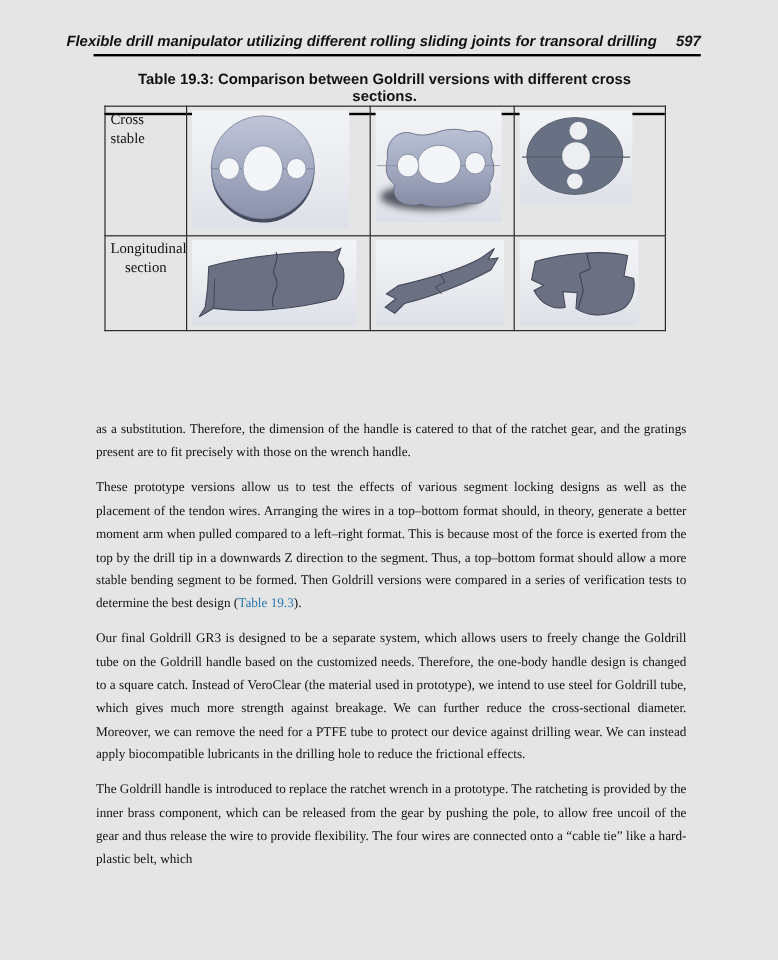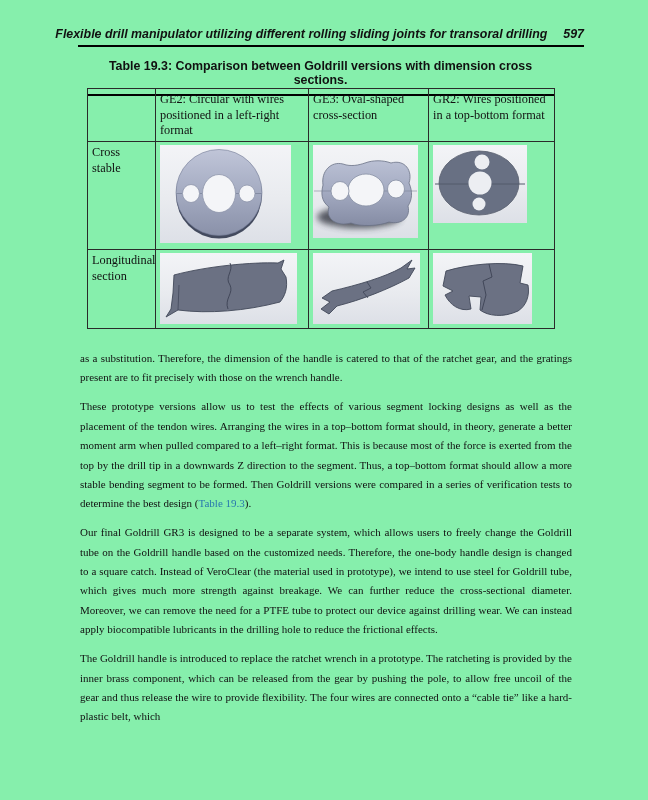--- a/index.html
+++ b/index.html
@@ -1,18 +1,18 @@
 <!DOCTYPE html>
 <html><head>
 <meta charset="utf-8">
 <style>
   * { margin:0; padding:0; box-sizing:border-box; }
   html,body { background:#ffffff; }
   .page {
-    position:relative; width:648px; height:800px; background:#86efac;
+    position:relative; width:648px; height:800px; background:#e5e5e5;
     font-family:"Liberation Serif", serif; color:#111;
     overflow:hidden;
   }
   
   .running-head {
     position:absolute; left:78px; top:27px; width:506px;
     display:flex; justify-content:flex-end; align-items:baseline; gap:16px;
     font-family:"Liberation Sans", sans-serif; font-weight:bold; font-style:italic;
     font-size:12.4px; padding-bottom:4px; border-bottom:2px solid #000;
     white-space:nowrap;
@@ -28,21 +28,21 @@
   table.cmp {
     position:absolute; left:87px; top:88px; width:467px;
     border-collapse:collapse; table-layout:fixed;
   }
   table.cmp td {
     border:1px solid #2a2a2a; vertical-align:top;
     font-size:12.3px; line-height:1.28; padding:3px 4px 2px 4px;
   }
   tr.hdr-row { height:37px; }
   tr.cross-row { height:108px; }
-  tr.long-row { height:79px; }
+  tr.long-row { height:79px;text-align:center; }
   td.img-cell { padding:2px 0 0 2px; }
   .panel { position:relative; background:linear-gradient(180deg,#f3f4f7 0%,#e9ebef 55%,#dde0e7 100%); }
   .panel svg { display:block; width:100%; height:100%; }
   .p-ge2c { width:131px; height:98px; }
   .p-ge3c { width:105px; height:93px; }
   .p-gr2c { width:94px; height:78px; }
   .p-ge2l { width:137px; height:71px; }
   .p-ge3l { width:107px; height:71px; }
   .p-gr2l { width:99px; height:71px; }
   
@@ -56,36 +56,30 @@
 </head>
 <body>
 
 <div class="page">
 
   <div class="running-head">
     <span>Flexible drill manipulator utilizing different rolling sliding joints for transoral drilling</span>
     <span>597</span>
   </div>
 
-  <div class="caption-wrap">Table 19.3: Comparison between Goldrill versions with dimension cross sections.</div>
+  <div class="caption-wrap">Table 19.3: Comparison between Goldrill versions with different cross sections.</div>
 
   <table class="cmp">
     <colgroup>
       <col style="width:68px">
         <col style="width:153px">
         <col style="width:120px">
         <col style="width:126px">
     </colgroup>
     <tbody>
-    <tr class="hdr-row">
-      <td></td>
-      <td>GE2: Circular with wires positioned in a left-right format</td>
-      <td>GE3: Oval-shaped cross-section</td>
-      <td>GR2: Wires positioned in a top-bottom format</td>
-    </tr>
 
     <tr class="cross-row">
       <td>Cross stable</td>
       <td class="img-cell">
         <div class="panel p-ge2c">
           <svg viewBox="0 0 131 98">
             <defs>
               <linearGradient id="g1" x1="0" y1="0" x2="0" y2="1">
                 <stop offset="0" stop-color="#c0c5d8"></stop>
                     <stop offset="0.45" stop-color="#a7aec4"></stop>

